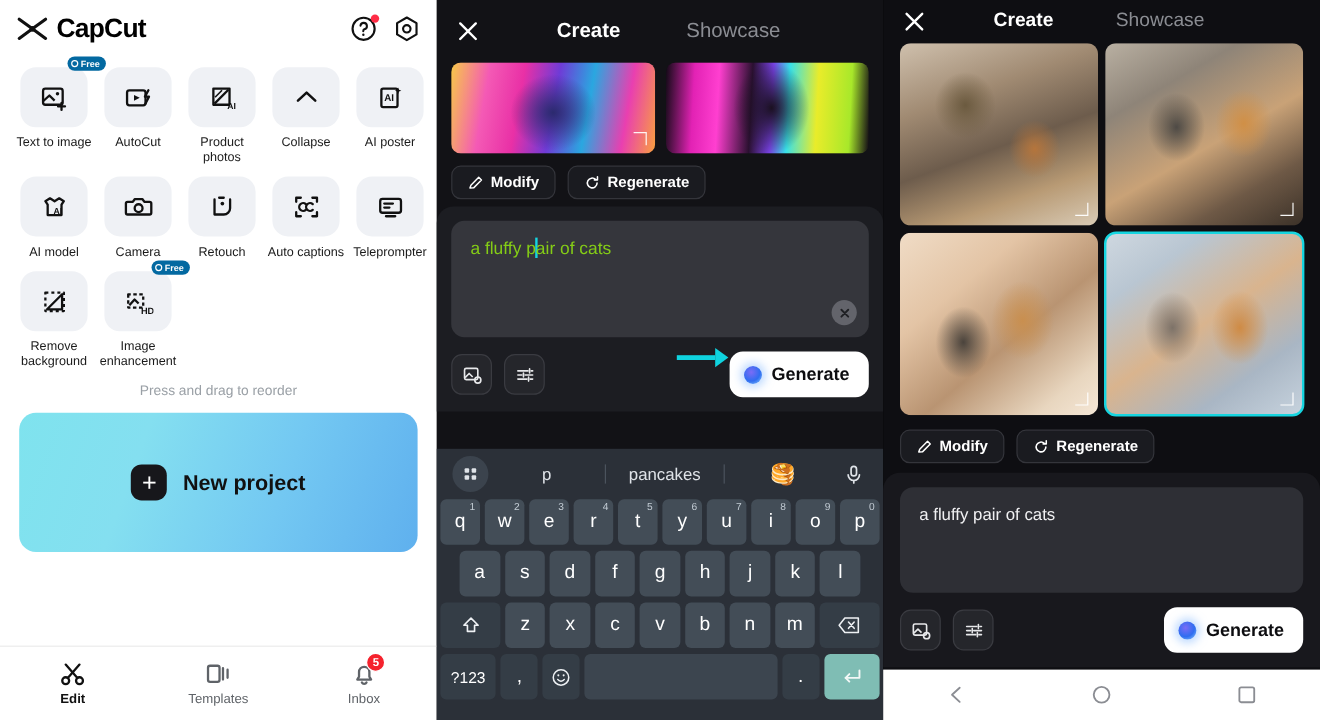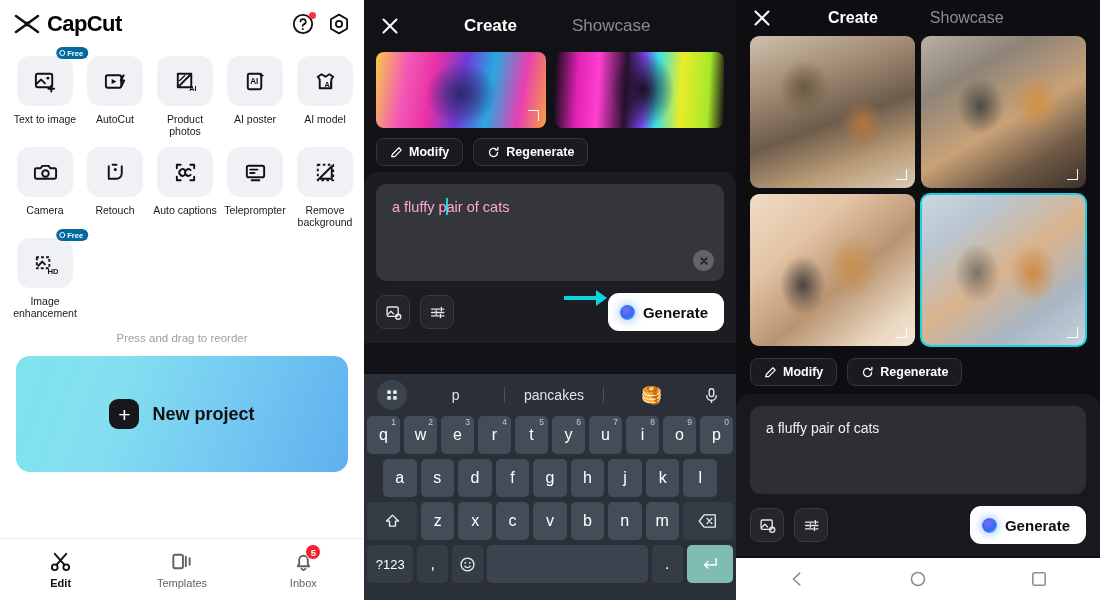--- a/index.html
+++ b/index.html
@@ -162,21 +162,21 @@
     background: #1c1d22; border-radius: 14px 14px 0 0;
     margin-top: 6px; padding: 12px;
     flex: 0 0 auto;
   }
   .prompt-box {
     position: relative;
     background: #35363c; border-radius: 11px;
     height: 97px; padding: 14px 16px;
   }
   .prompt-text {
-    font-size: 14.5px; color: #f9a8d4; line-height: 1.3;
+    font-size: 14.5px; color: #84cc16; line-height: 1.3;
     position: relative; display: inline;
   }
   .caret {
     display: inline-block; width: 2px; height: 17px;
     background: #16d5e0; vertical-align: -3px;
     margin: 0 -1px;
   }
   .clear-btn {
     position: absolute; right: 10px; bottom: 10px;
     width: 21px; height: 21px; border-radius: 50%;
@@ -399,20 +399,28 @@
           <svg viewBox="0 0 26 26" width="25" height="25">
             <path d="M5 5 L19 5 L19 19 L5 19 Z" fill="none" stroke="#111" stroke-width="2" stroke-linejoin="round"></path>
             <path d="M6 18 L18 6" stroke="#111" stroke-width="2"></path>
             <path d="M6.5 12.5 L12.5 6.5" stroke="#111" stroke-width="1.4"></path>
             <text x="17" y="23" font-size="7.5" font-weight="bold" fill="#111" font-family="Liberation Sans, sans-serif">AI</text>
           </svg>
         </div>
         <div class="tool-label">Product photos</div>
       </div>
 
+      <div class="tool">
+        <div class="tool-tile">
+          <svg viewBox="0 0 26 26" width="25" height="25">
+            <path d="M5.5 15.5 L13 8.5 L20.5 15.5" fill="none" stroke="#111" stroke-width="2.2" stroke-linecap="round" stroke-linejoin="round"></path>
+          </svg>
+        </div>
+        <div class="tool-label">Collapse</div>
+      </div>
 
       <div class="tool">
         <div class="tool-tile">
           <svg viewBox="0 0 26 26" width="25" height="25">
             <rect x="5" y="5" width="14" height="16" rx="1.5" fill="none" stroke="#111" stroke-width="2"></rect>
             <text x="7.5" y="16" font-size="8.5" font-weight="bold" fill="#111" font-family="Liberation Sans, sans-serif">AI</text>
             <path d="M19.5 4 L20.3 6 L22.3 6.8 L20.3 7.6 L19.5 9.6 L18.7 7.6 L16.7 6.8 L18.7 6 Z" fill="#111"></path>
           </svg>
         </div>
         <div class="tool-label">AI poster</div>

